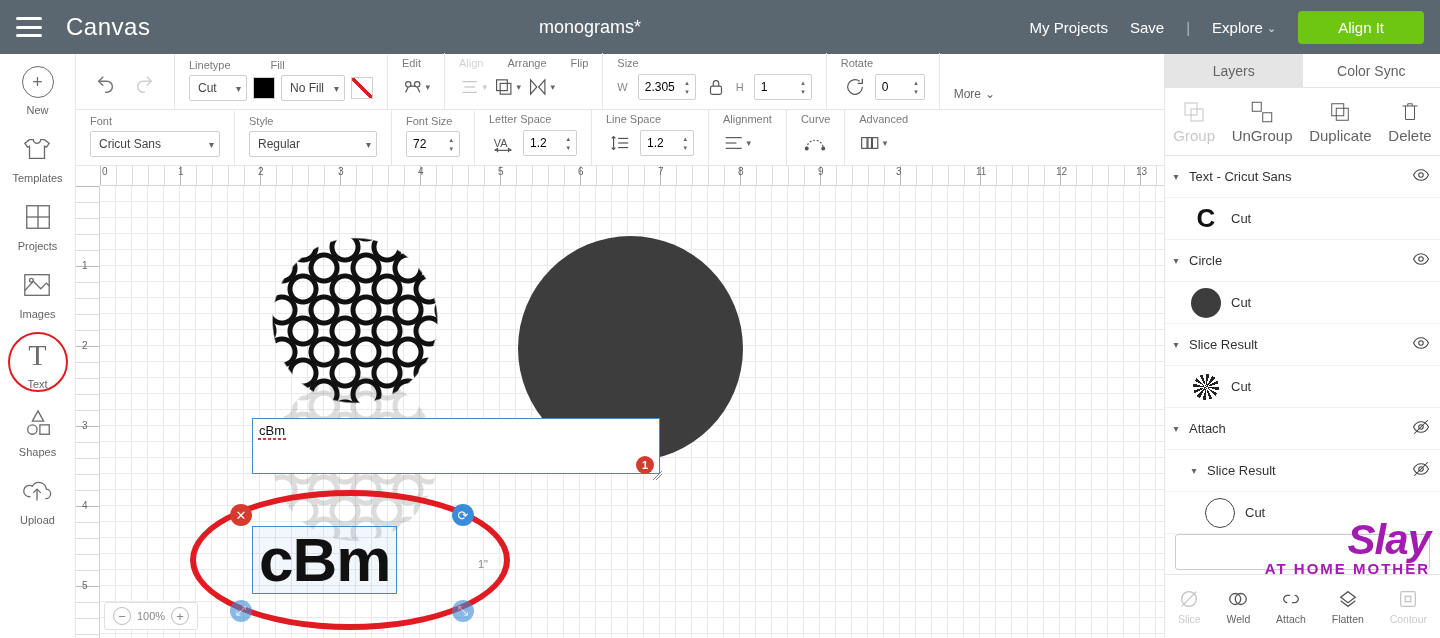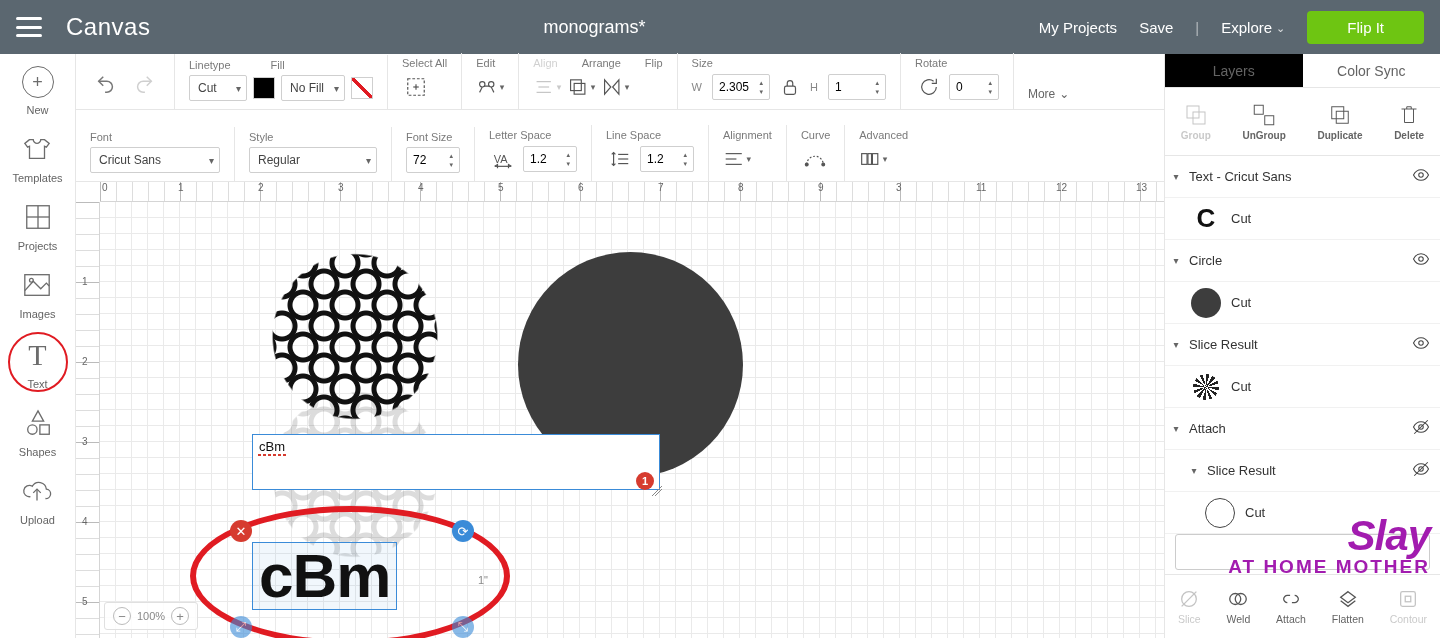--- a/index.html
+++ b/index.html
@@ -34,22 +34,22 @@
   .tool-rail .sel-ring { position: absolute; top: -6px; left: 50%; transform: translateX(-50%); width: 60px; height: 60px; border: 2.5px solid #e01b22; border-radius: 50%; pointer-events: none;}
   .tool-rail .tool.selected .ico-text { color: #6c6c6c; }
 
   
   .right-panel {
     position: absolute; right: 0; top: 54px; bottom: 0; width: 276px; background: #fff;
     border-left: 1px solid #e6e6e6; display: flex; flex-direction: column;
   }
   .rp-tabs { display: flex; height: 34px; border-bottom: 1px solid #e6e6e6; font-size: 14px; }
   .rp-tabs div { flex: 1; display: flex; align-items: center; justify-content: center; color: #646464; cursor: pointer;}
-  .rp-tabs .active { background: #000000; }
-  .rp-actions { height: 68px; display: flex; align-items: center; justify-content: space-around; border-bottom: 1px solid #e6e6e6; font-size: 10px; color: #646464; font-weight: bold;}
+  .rp-tabs .active { background: #e5e5e5; }
+  .rp-actions { height: 68px; display: flex; align-items: center; justify-content: space-around; border-bottom: 1px solid #e6e6e6; font-size: 15px; color: #646464;}
   .rp-actions .act { display: flex; flex-direction: column; align-items: center; gap: 3px; cursor: pointer;}
   .rp-actions .act.disabled { opacity: .35; cursor: default; }
   .rp-actions svg { width: 24px; height: 24px; stroke: #555; fill: none; stroke-width: 1.3; }
   .layer-list { flex: 1; overflow: hidden; font-size: 13px; color: #333; }
   .layer-row { height: 42px; display: flex; align-items: center; padding: 0 10px 0 6px; border-bottom: 1px solid #f1f1f1; gap: 8px; position:relative;}
   .layer-row.indent { padding-left: 24px; }
   .layer-row.indent2 { padding-left: 38px; }
   .chev-sm { font-size: 10px; color: #666; width: 10px; text-align: center; cursor: pointer;}
   .eye { position: absolute; right: 10px; }
   .eye svg { width: 18px; height: 18px; stroke: #444; fill: none; stroke-width: 1.4; }
@@ -63,27 +63,27 @@
     -webkit-mask: radial-gradient(circle, #000 60%, transparent 61%);
   }
   .rp-bottom { height: 64px; border-top: 1px solid #e6e6e6; display: flex; align-items: center; justify-content: space-around; font-size: 10.5px; color: #646464;}
   .rp-bottom .b { display: flex; flex-direction: column; align-items: center; gap: 3px; cursor: pointer;}
   .rp-bottom .b.disabled { opacity: .35; }
   .rp-bottom svg { width: 22px; height: 22px; stroke: #555; fill: none; stroke-width: 1.4; }
   .blank-button { position: absolute; left: 10px; right: 10px; bottom: 68px; height: 36px; border: 1px solid #ccc; border-radius: 3px; background: #fff; }
 
   .watermark { position: absolute; right: 10px; bottom: 62px; pointer-events: none; font-family: Georgia, serif; text-align: right; color: #a21caf; line-height: 1; }
   .watermark .w1 { font-size: 42px; font-style: italic; font-weight: 700; letter-spacing: -1px; }
-  .watermark .w2 { font-size: 19px; letter-spacing: 2px; font-weight: 600; }
+  .watermark .w2 { font-size: 15px; letter-spacing: 2px; font-weight: 600; }
 
   
   .work-area { position: absolute; left: 76px; right: 276px; top: 54px; bottom: 0; display: flex; flex-direction: column; }
   .toolbar1, .toolbar2 { background: #fff; border-bottom: 1px solid #e6e6e6; display: flex; align-items: flex-end; }
   .toolbar1 { height: 56px; }
-  .toolbar2 { height: 56px; margin-top: 16px; }
+  .toolbar2 { height: 56px; }
   .group { border-right: 1px solid #e6e6e6; padding: 4px 14px 8px; display: flex; flex-direction: column; gap: 4px; }
   .group .lbl { font-size: 11px; color: #7a7a7a; }
   .group .ctrls { display: flex; align-items: center; gap: 6px; }
   .select { height: 26px; border: 1px solid #cfcfcf; border-radius: 2px; background: #fff; display: flex; align-items: center; padding: 0 18px 0 8px; font-size: 12px; color: #444; position: relative; cursor: pointer;}
   .select::after { content: "▾"; position: absolute; right: 5px; font-size: 10px; color: #666; }
   .swatch { width: 22px; height: 22px; background: #000; border: 1px solid #cfcfcf; cursor: pointer;}
   .slash { width: 22px; height: 22px; border: 1px solid #cfcfcf; background: linear-gradient(to top right, transparent 44%, #e01b22 44%, #e01b22 56%, transparent 56%); }
   .iconbtn { width: 28px; height: 28px; display: flex; align-items: center; justify-content: center; cursor: pointer; color: #555; }
   .iconbtn svg { width: 22px; height: 22px; stroke: #555; fill: none; stroke-width: 1.3; }
   .iconbtn .carrot { font-size: 9px; color: #666; margin-left: 2px;}
@@ -162,21 +162,21 @@
   <div class="app-name">Canvas</div>
   <div class="project-title">monograms*</div>
   <div class="header-right">
     <span>My Projects</span>
     <span>Save</span>
     <span class="sep">|</span>
     <span class="explore">
       <span>Explore</span>
       <span class="chev">⌄</span>
     </span>
-    <span class="makeit">Flip It</span>
+    <span class="makeit">Align It</span>
   </div>
 </div>
 
 <div class="tool-rail">
   <div class="tool">
     <div class="ico plus-circle">+</div>
     <span>New</span>
   </div>
   <div class="tool">
     <div class="ico"><svg viewBox="0 0 32 32">
@@ -411,32 +411,20 @@
       <div class="ctrls">
         <div class="select" style="width:58px">
             <span>Cut</span>
           </div>
         <div class="swatch"></div>
         <div class="select" style="width:64px">
             <span>No Fill</span>
           </div>
         <div class="slash"></div>
       </div>
-    </div>
-    <div class="group">
-      <span class="lbl">Select All</span>
-      <div class="ctrls">
-          <span class="iconbtn">
-            <svg viewBox="0 0 24 24">
-              <rect x="3" y="3" width="18" height="18" stroke-dasharray="3 2"></rect>
-              <line x1="9" y1="12" x2="15" y2="12"></line>
-              <line x1="12" y1="9" x2="12" y2="15"></line>
-            </svg>
-          </span>
-        </div>
     </div>
     <div class="group">
       <span class="lbl">Edit</span>
       <div class="ctrls">
           <span class="iconbtn">
             <svg viewBox="0 0 24 24">
               <circle cx="7" cy="9" r="3"></circle>
               <circle cx="17" cy="9" r="3"></circle>
               <path d="M9 11l6 0M7 12l-3 6M17 12l3 6"></path>
             </svg>

